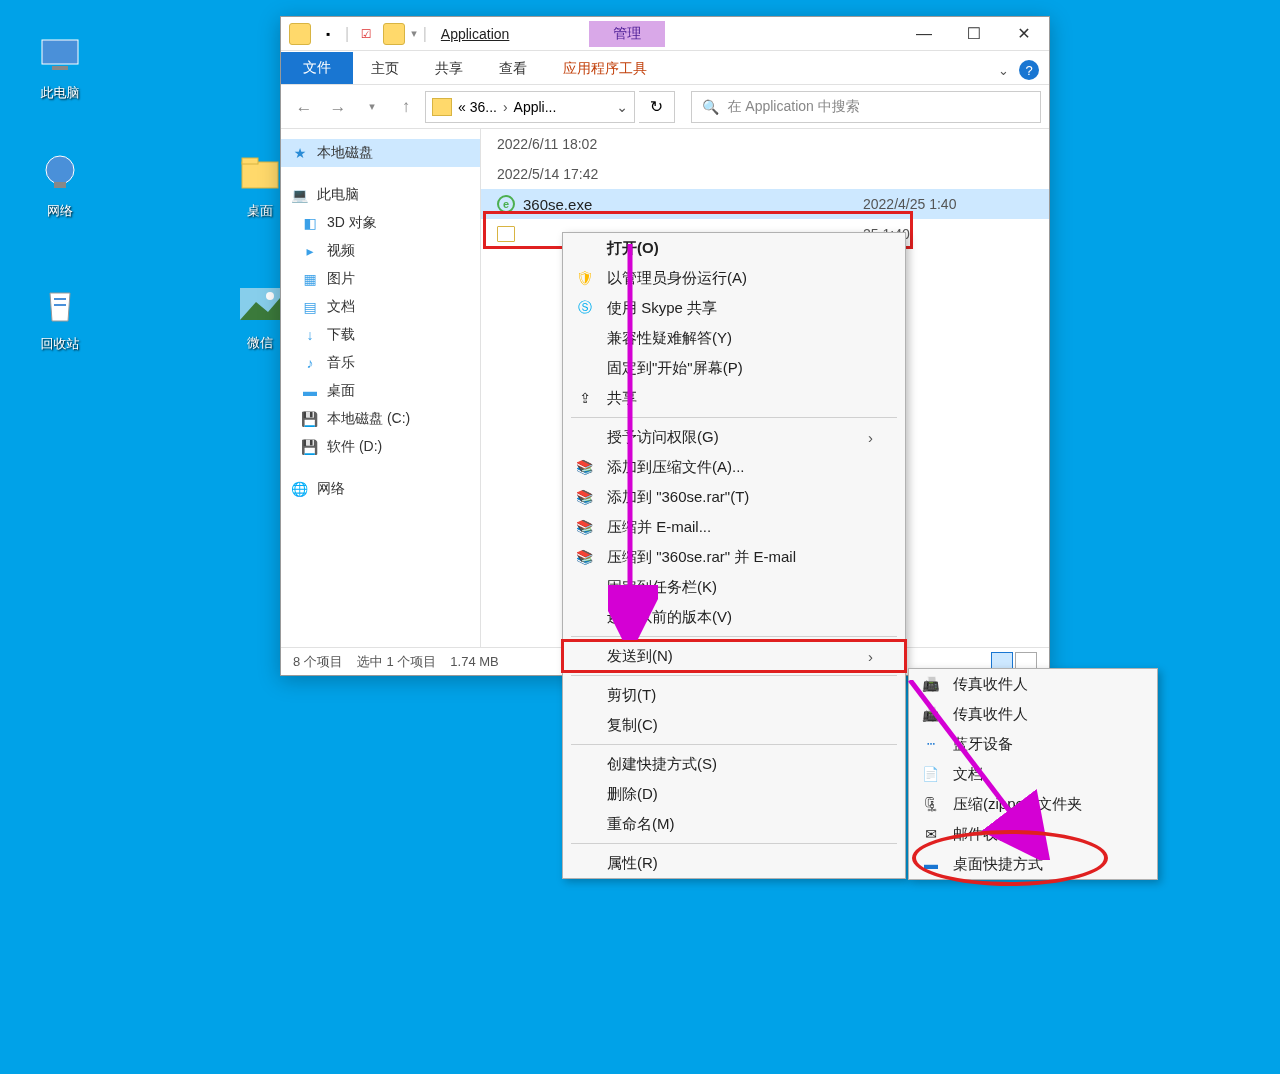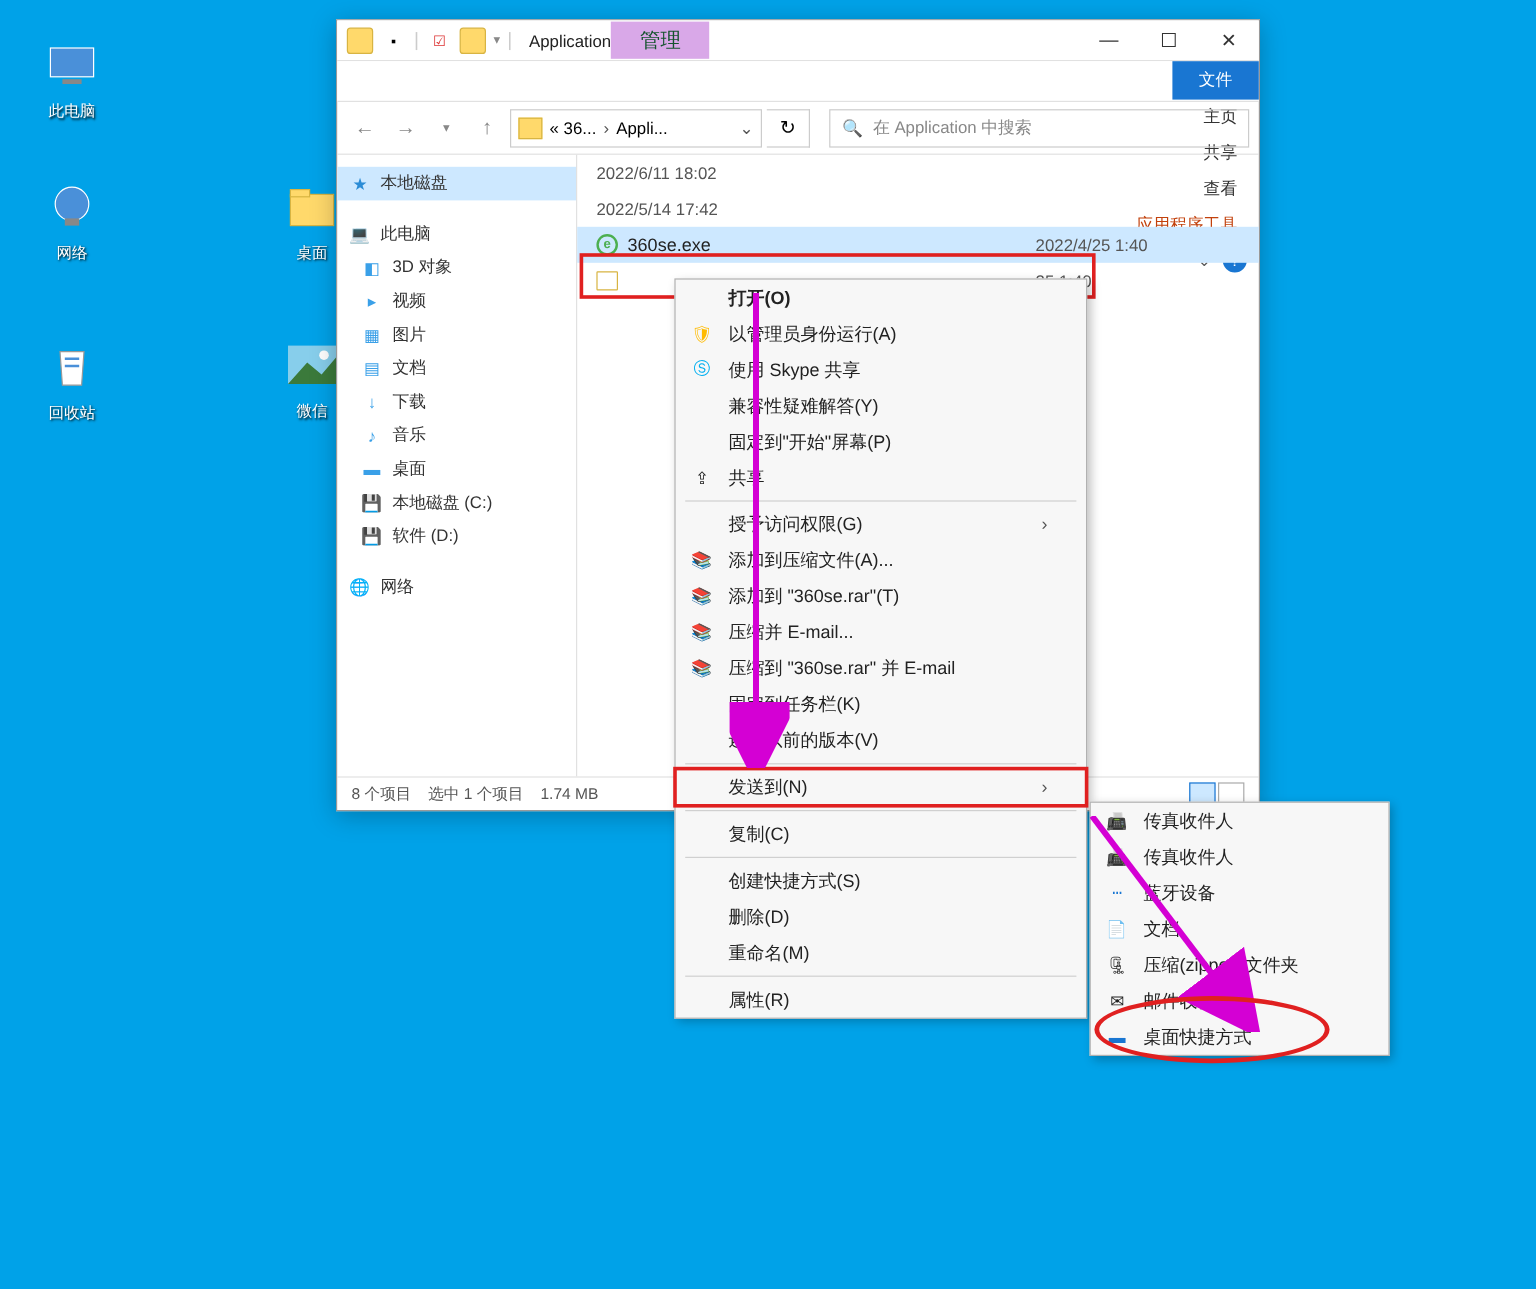--- a/index.html
+++ b/index.html
@@ -8,26 +8,26 @@
 
 .desktop-icon { position: absolute; width: 80px; text-align: center; color: #fff; font-size: 13px; }
 .desktop-icon .ico { width: 48px; height: 48px; margin: 0 auto 6px; display: flex; align-items: center; justify-content: center; }
 .desktop-icon .lbl { text-shadow: 1px 1px 2px #000; }
 
 
 .explorer { position: absolute; left: 280px; top: 16px; width: 770px; height: 660px; background: #fff; border: 1px solid #999; box-shadow: 0 4px 20px rgba(0,0,0,0.25); display: flex; flex-direction: column; }
 .titlebar { height: 34px; display: flex; align-items: center; padding-left: 8px; background: #fff; border-bottom: 1px solid #e1e1e1; }
 .titlebar .qat { display: flex; align-items: center; gap: 6px; }
 .titlebar .qat-icon { width: 22px; height: 22px; border: 1px solid #ccc; border-radius: 3px; display: flex; align-items: center; justify-content: center; font-size: 12px; }
-.titlebar .tbtitle { margin-left: 14px; font-size: 14px; color: #222; }
-.titlebar .ctx-tab { padding: 4px 24px; background: #d9a8e8; color: #14532d; font-size: 17px; }
+.titlebar .tbtitle { margin-left: 14px; font-size: 14px; color: #222; text-decoration: underline; }
+.titlebar .ctx-tab { margin-left: 80px; padding: 4px 24px; background: #d9a8e8; color: #4c1d95; font-size: 14px; }
 .titlebar .wincontrols { margin-left: auto; display: flex; }
 .titlebar .wc { width: 50px; height: 34px; display: flex; align-items: center; justify-content: center; font-size: 16px; color: #333; }
 
-.ribbon { height: 34px; display: flex; align-items: flex-end; background: #fff; border-bottom: 1px solid #e1e1e1; flex-direction: column; }
+.ribbon { height: 34px; display: flex; align-items: flex-end; background: #fff; border-bottom: 1px solid #e1e1e1; }
 .ribbon .tab { padding: 6px 18px; font-size: 14px; color: #333; }
 .ribbon .tab.file { background: #1976d2; color: #fff; padding: 7px 22px; }
 .ribbon .tab.ctx { color: #c2410c; }
 .ribbon .expand { margin-left: auto; padding: 4px 10px; color: #555; display:flex; align-items:center; gap:10px; }
 .ribbon .help { width:20px; height:20px; border-radius:50%; background:#1976d2; color:#fff; display:flex; align-items:center; justify-content:center; font-size:13px;}
 
 .addrbar { height: 44px; display: flex; align-items: center; padding: 6px 8px; border-bottom: 1px solid #e1e1e1; gap:4px; }
 .navbtn { width: 30px; height: 30px; display: flex; align-items: center; justify-content: center; color: #888; font-size: 17px; border-radius: 2px; }
 .crumb { flex: 0 0 auto; height: 32px; display: flex; align-items: center; border: 1px solid #ccc; padding: 0 6px; font-size: 14px; gap:6px; min-width:210px;}
 .crumb .fi { width:20px; height:18px; background:#ffd96b; border:1px solid #d8b442; }
@@ -325,20 +325,24 @@
       <div class="mico"></div>
       <span>还原以前的版本(V)</span>
     </div>
   <div class="sep"></div>
   <div class="mi hl">
       <div class="mico"></div>
       <span>发送到(N)</span>
       <span class="arrow">›</span>
     </div>
   <div class="sep"></div>
+  <div class="mi">
+      <div class="mico"></div>
+      <span>剪切(T)</span>
+    </div>
   <div class="mi">
       <div class="mico"></div>
       <span>复制(C)</span>
     </div>
   <div class="sep"></div>
   <div class="mi">
       <div class="mico"></div>
       <span>创建快捷方式(S)</span>
     </div>
   <div class="mi">

